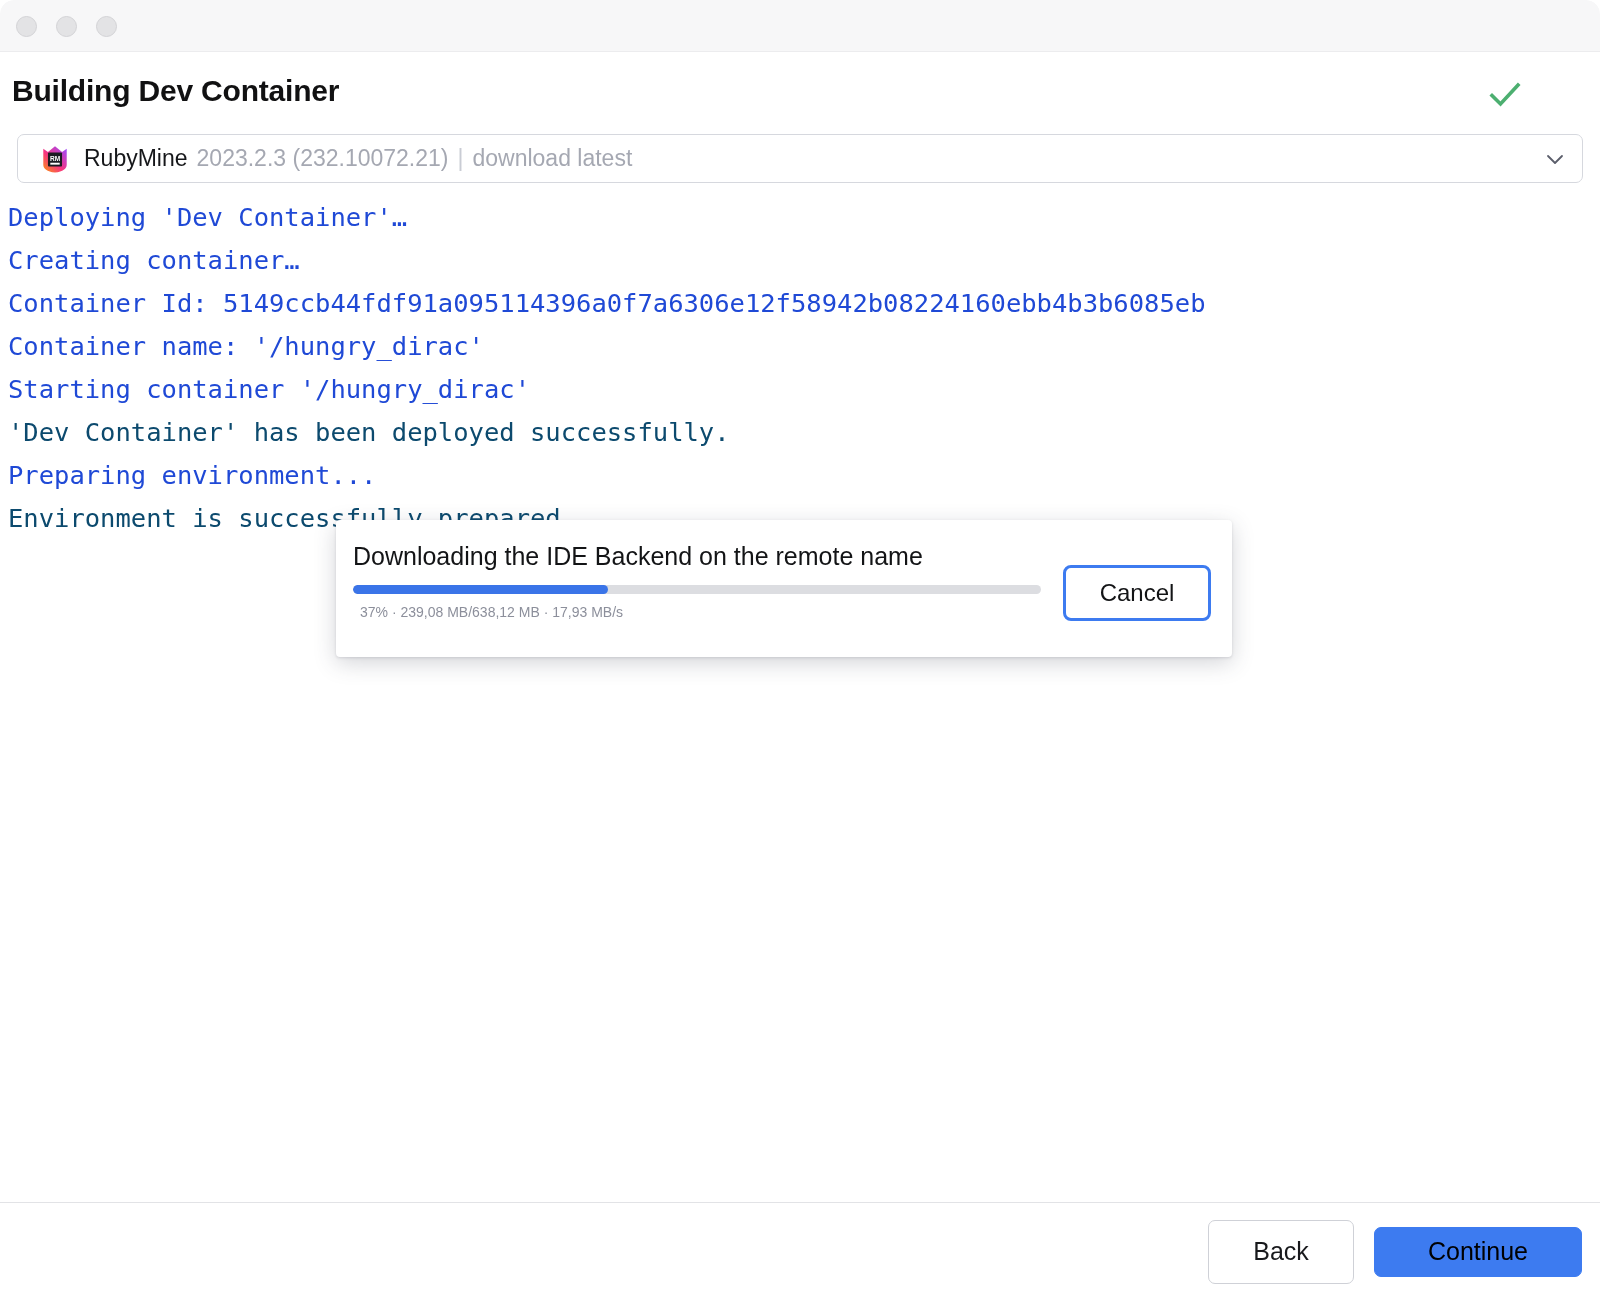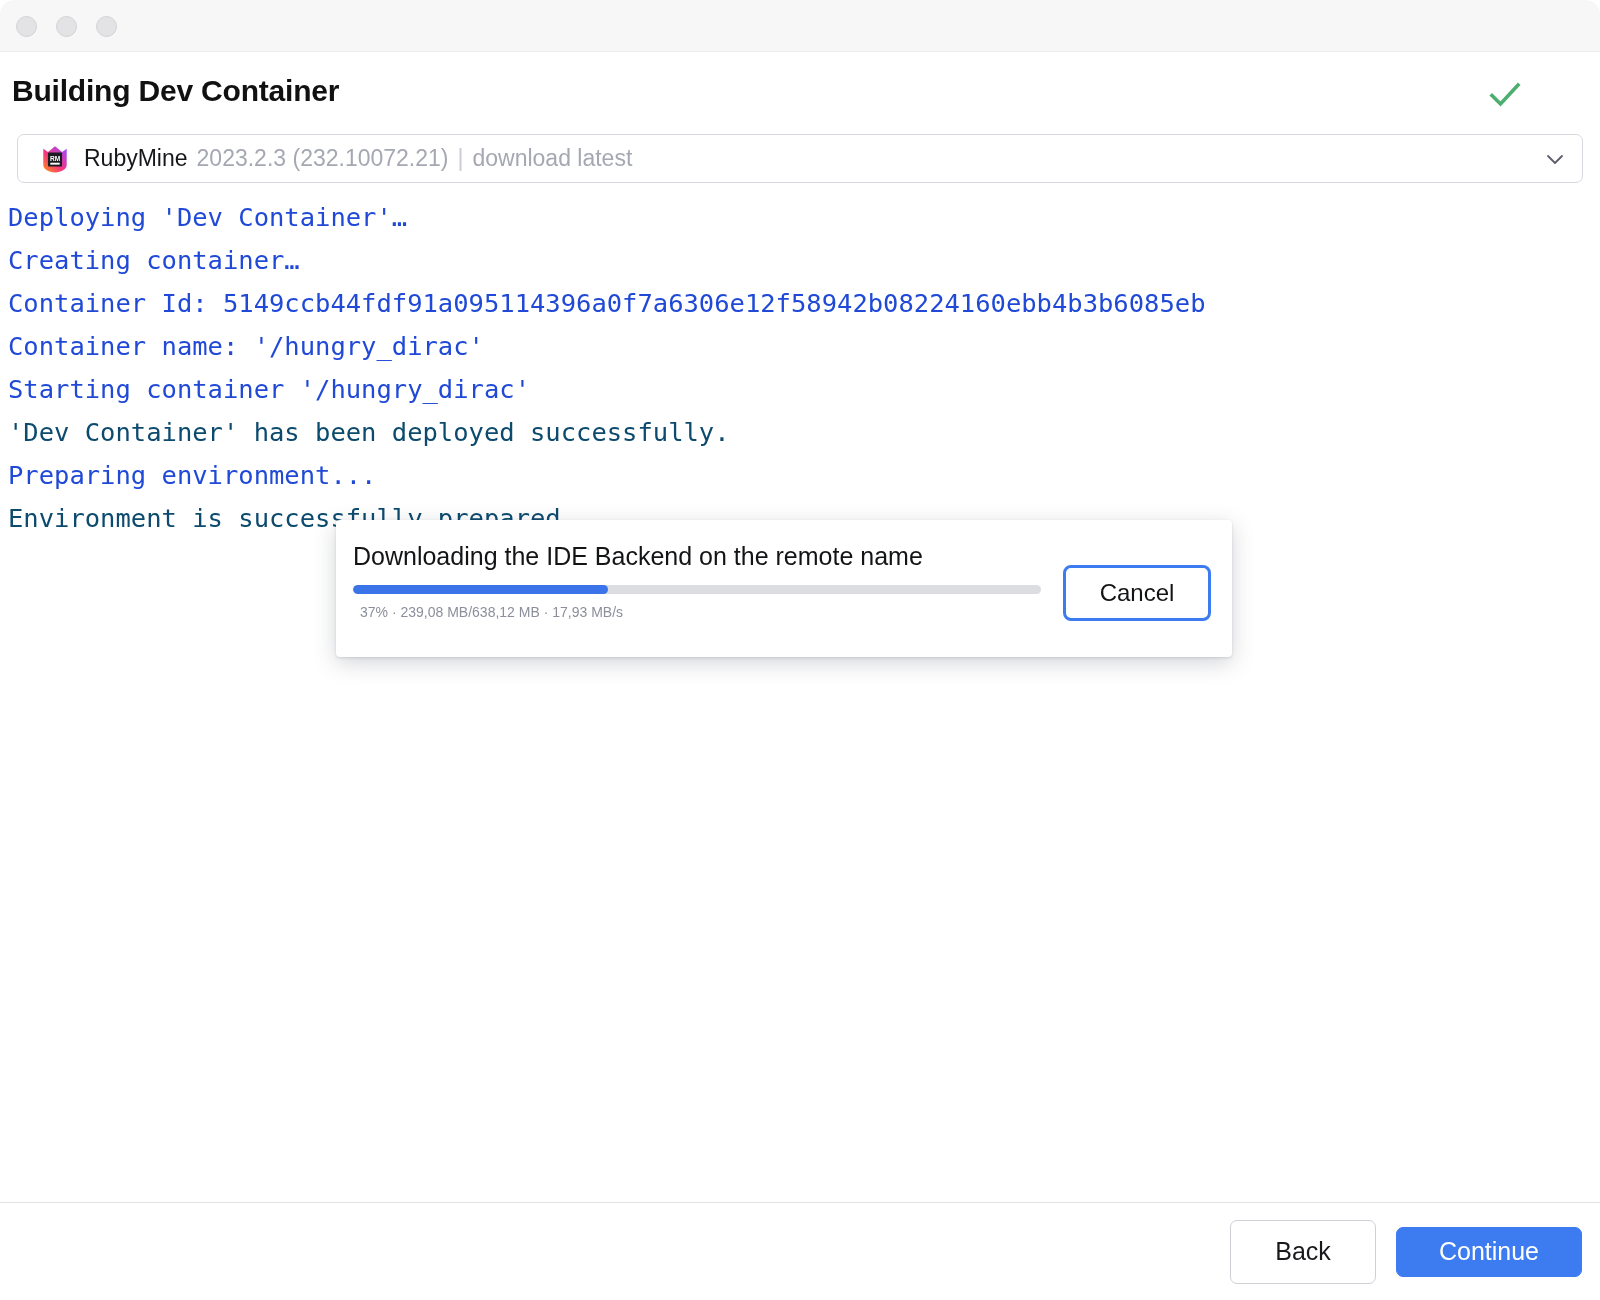--- a/index.html
+++ b/index.html
@@ -196,24 +196,24 @@
     align-items: center;
     justify-content: center;
   }
   .btn-back {
     width: 146px; height: 64px;
     background: #ffffff;
     border: 1px solid #cfd1d7;
     color: #18191c;
   }
   .btn-continue {
-    width: 186px; height: 50px;
+    width: 208px; height: 50px;
     background: #3d7bf0;
     border: 1px solid #3d7bf0;
-    color: #ffffff;
+    color: #000000;
   }
 </style>
 </head>
 <body>
 
 <div class="window">
 
   <div class="titlebar">
     <div class="traffic">
       <div class="dot"></div>

